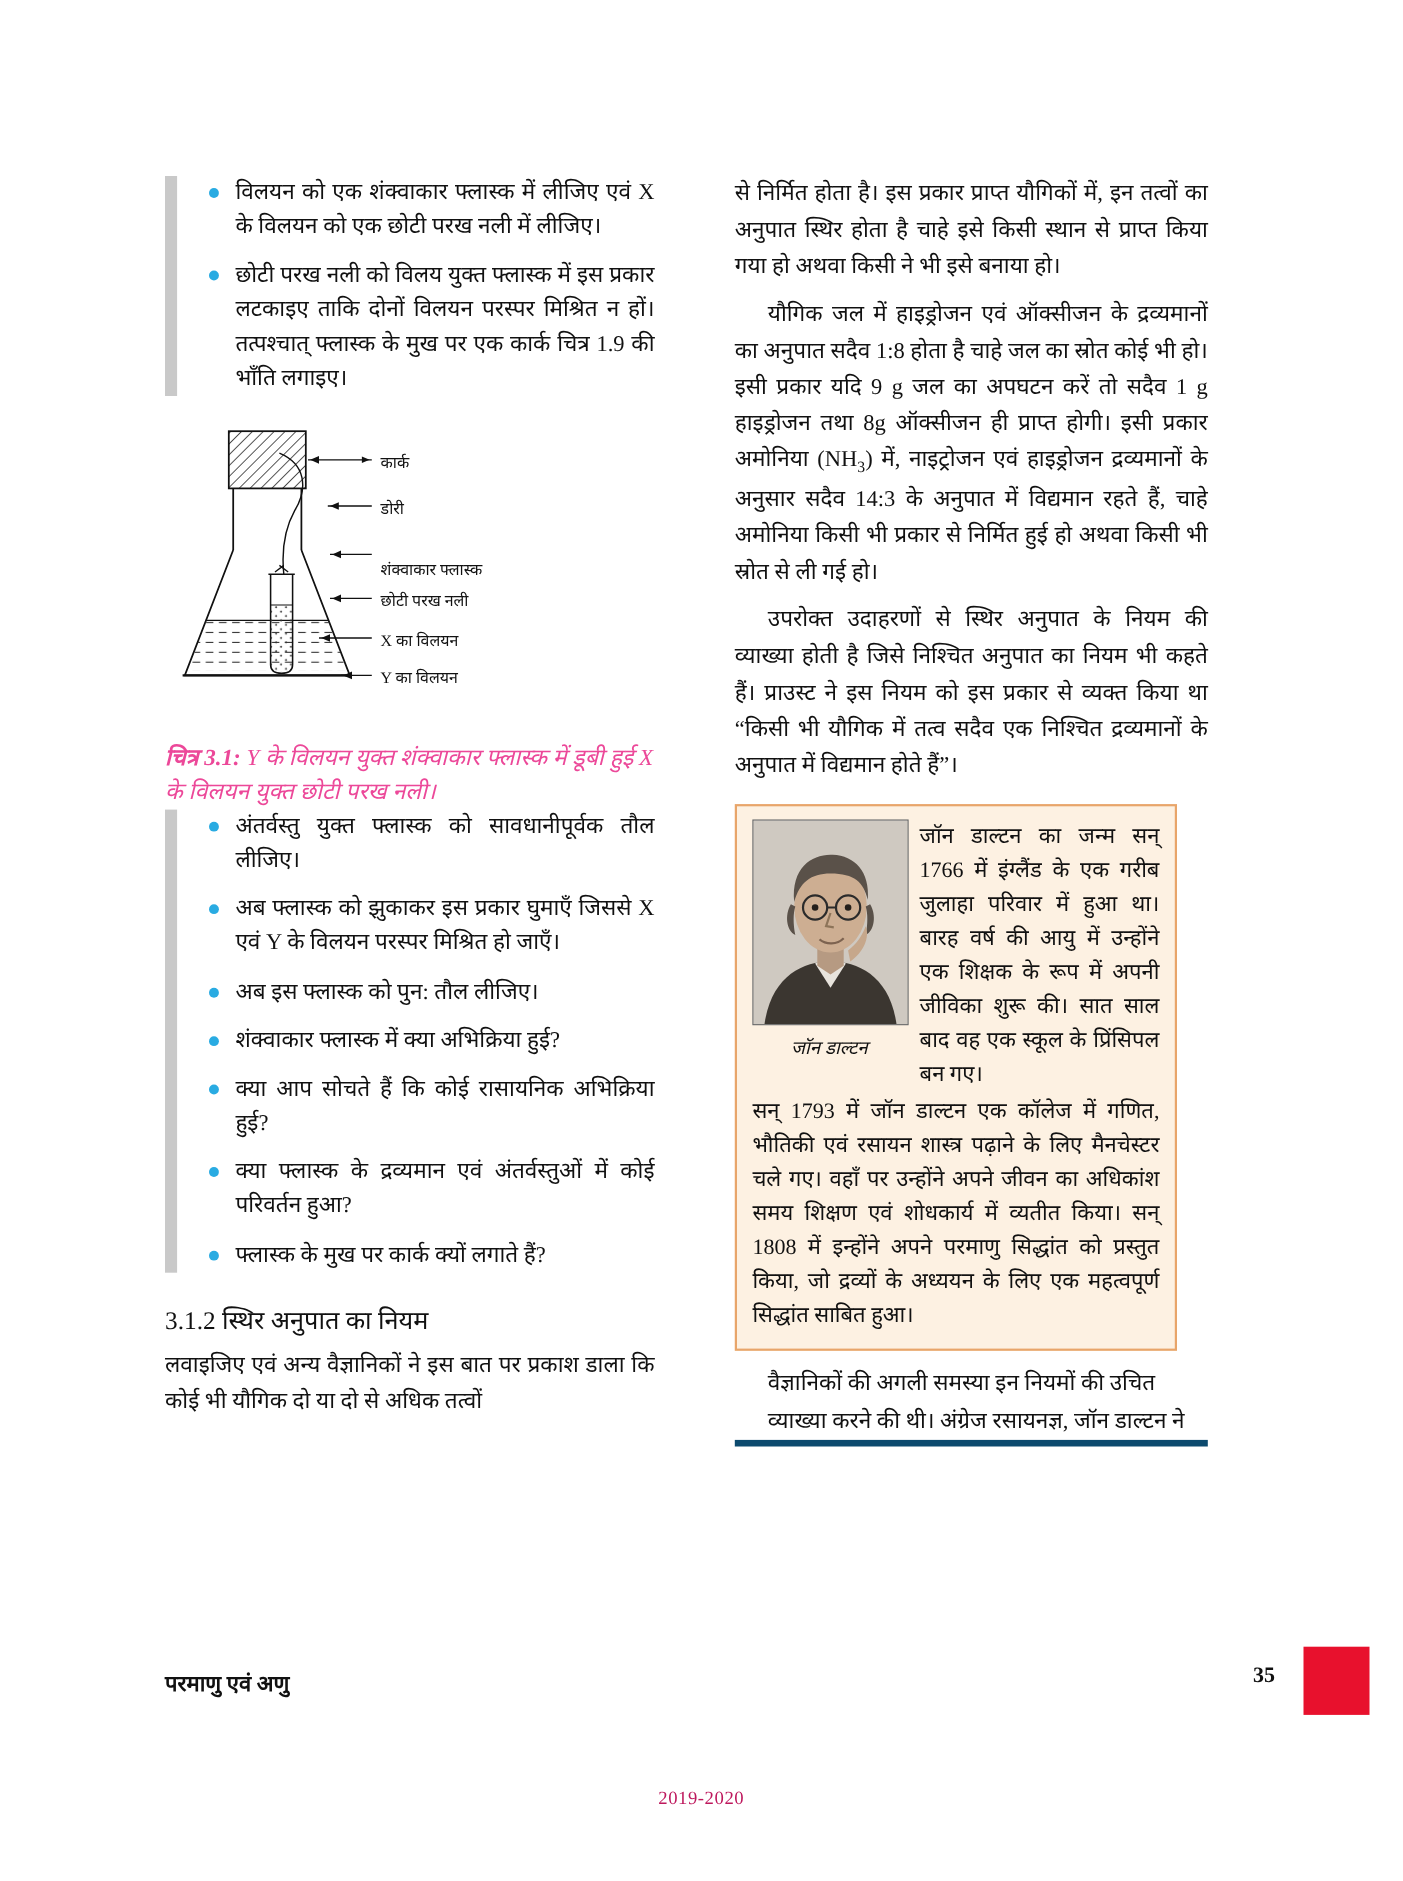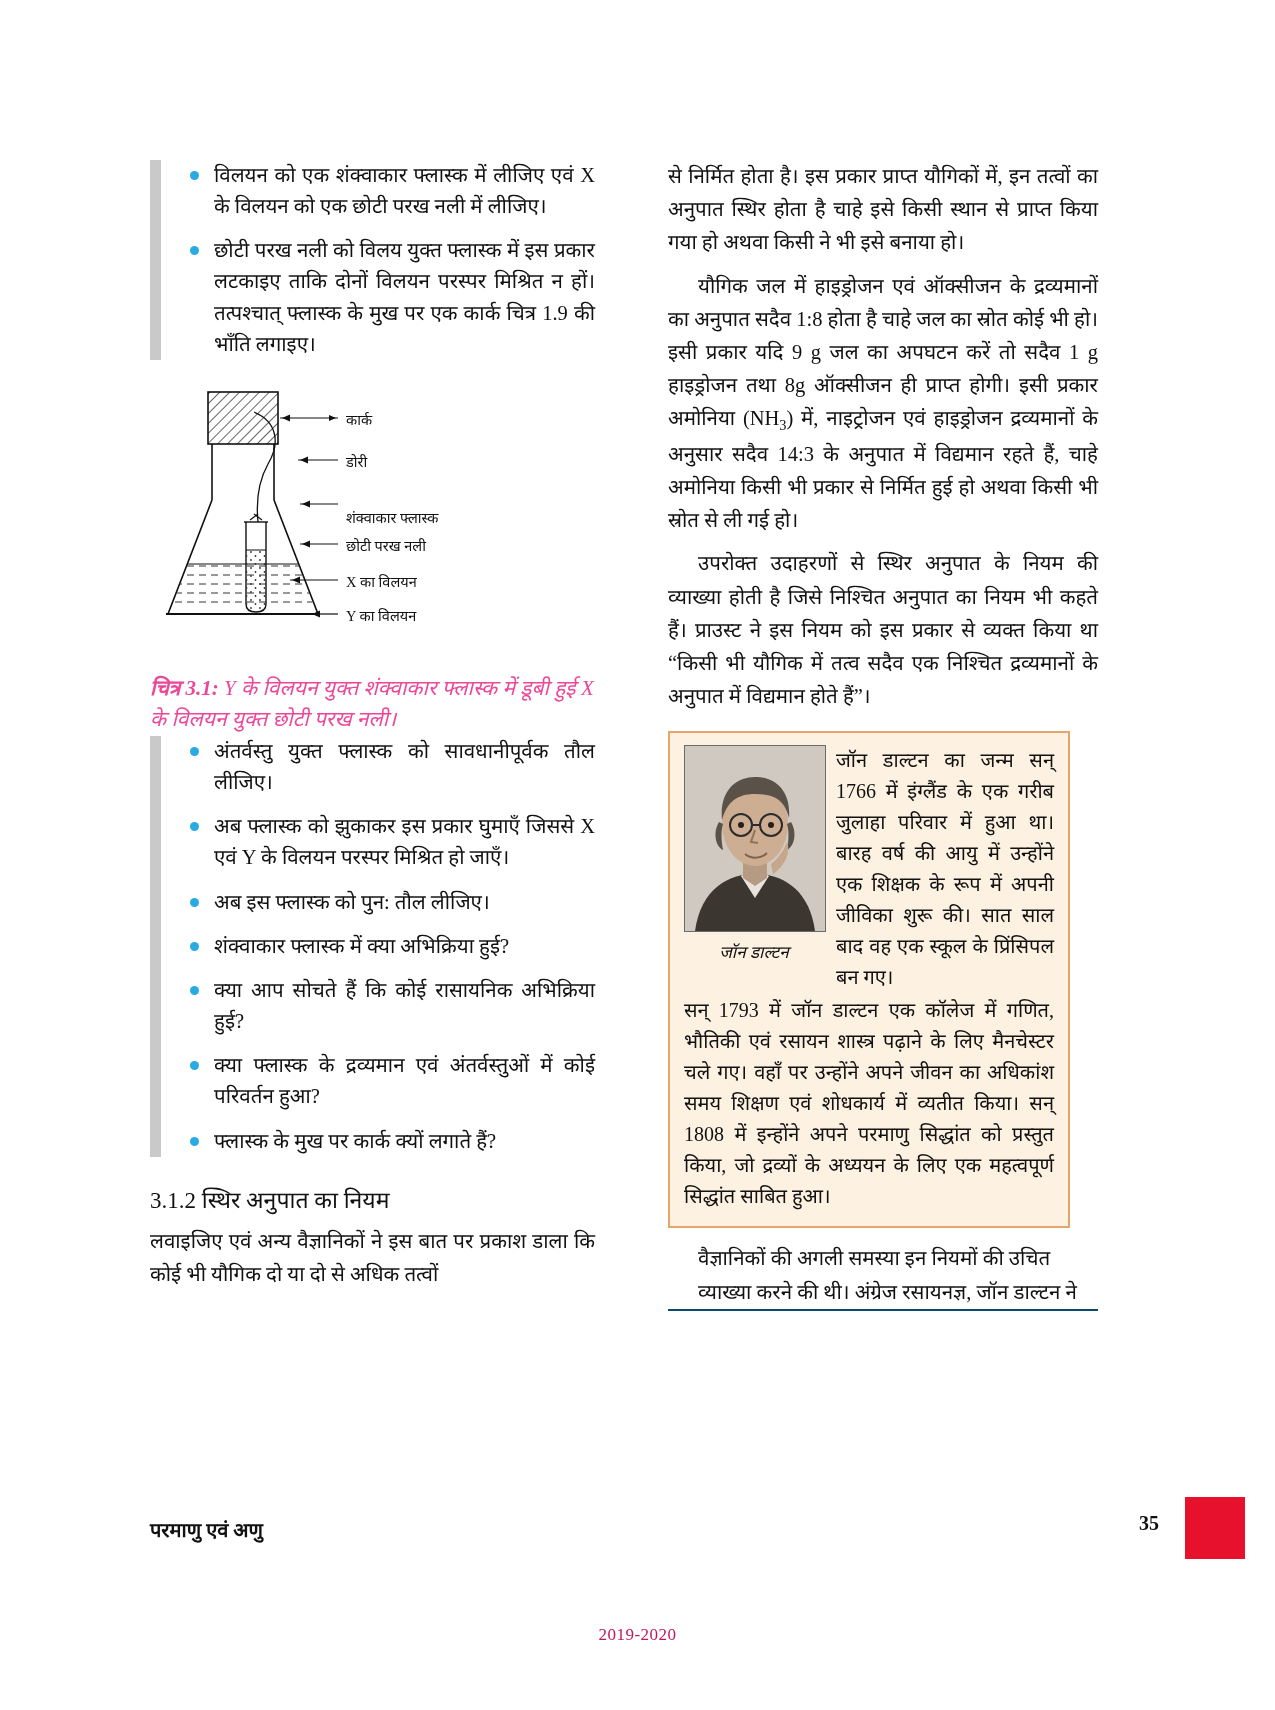--- a/index.html
+++ b/index.html
@@ -157,21 +157,21 @@
   .dalton-text-bottom {
     font-size: 20px;
     line-height: 1.55;
     text-align: justify;
     margin-top: 2px;
     color: #111;
   }
 
   
   .underline-orange {
-    border-bottom: 2px solid #0c4a6e;
+    border-bottom: 6px solid #0c4a6e;
     display: inline-block;
     width: 100%;
   }
 
   
   .footer-left {
     position: absolute;
     left: 150px;
     top: 1516px;
     font-size: 20px;

